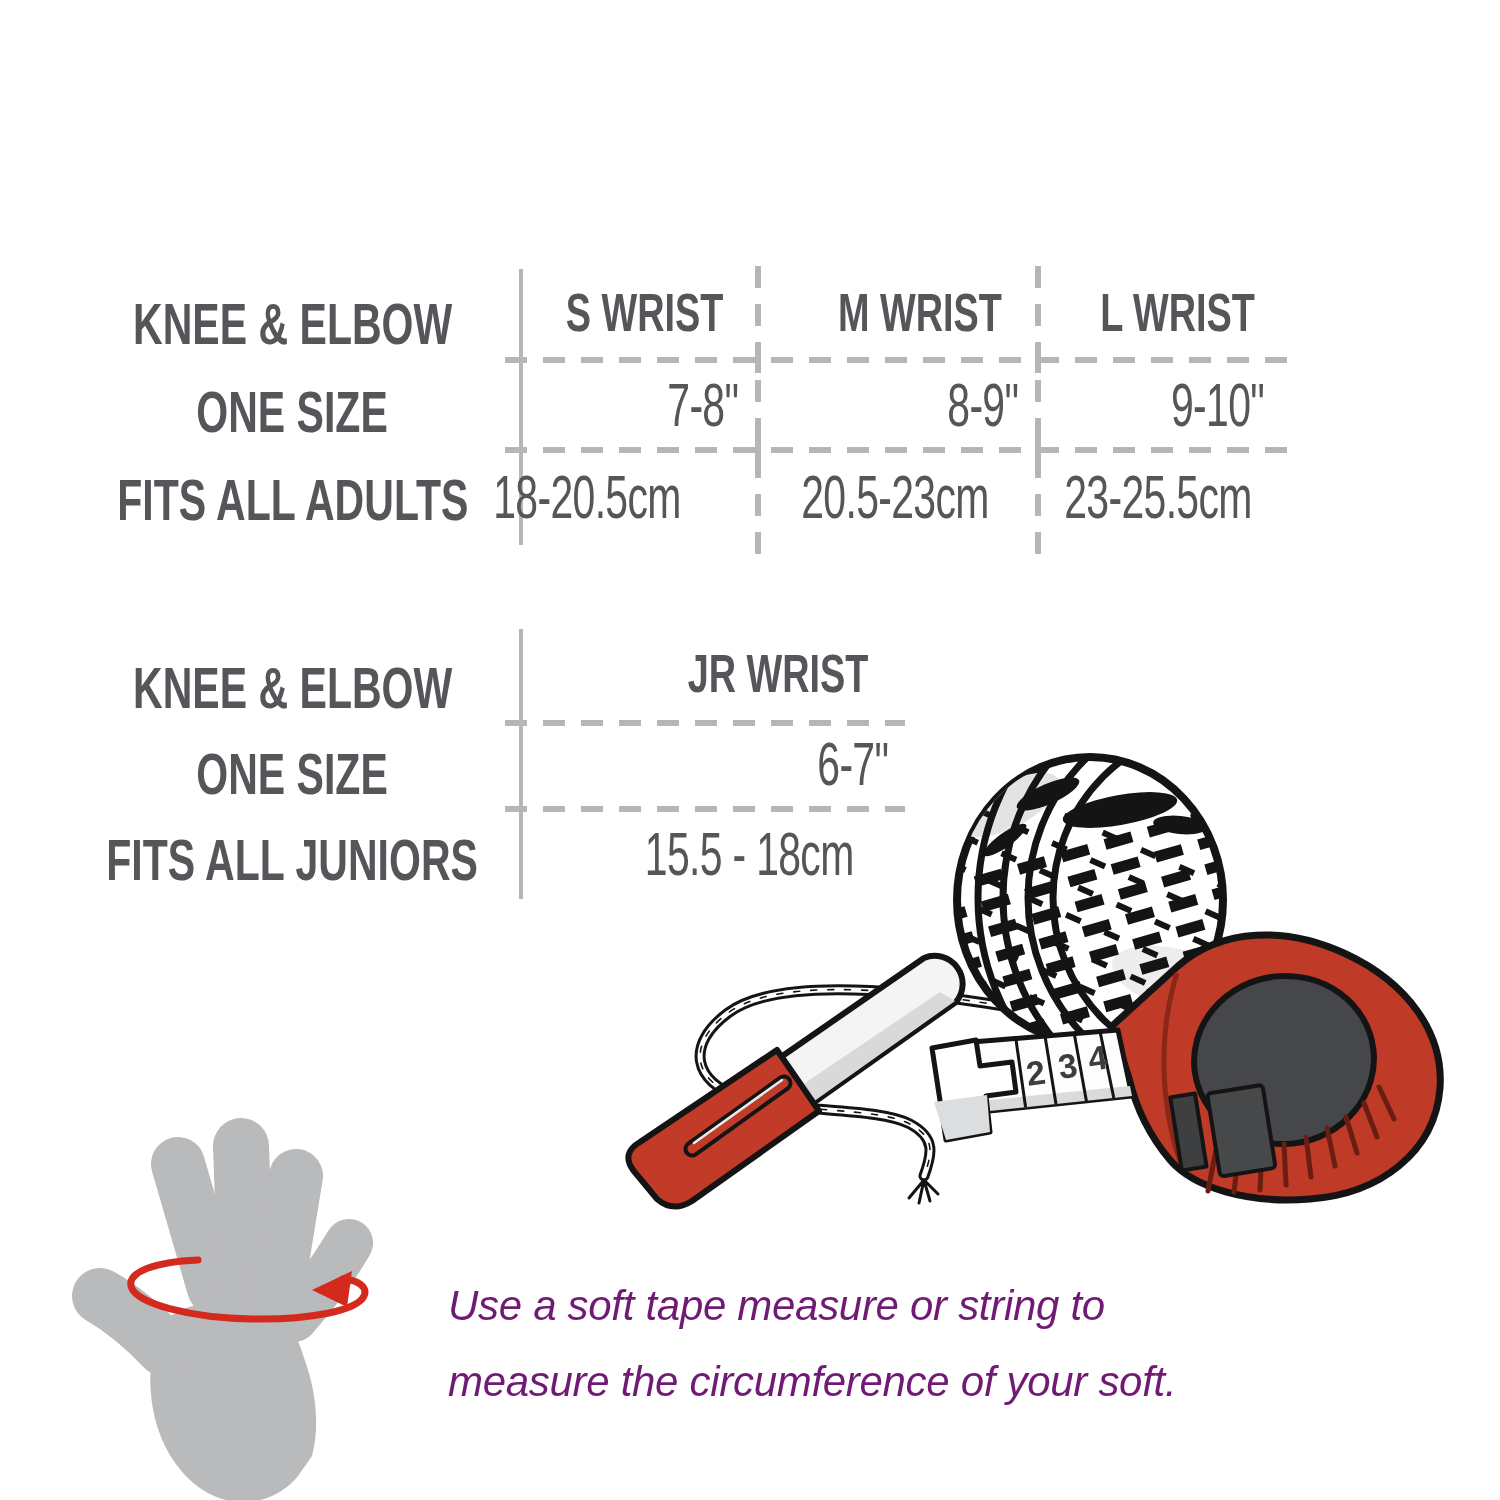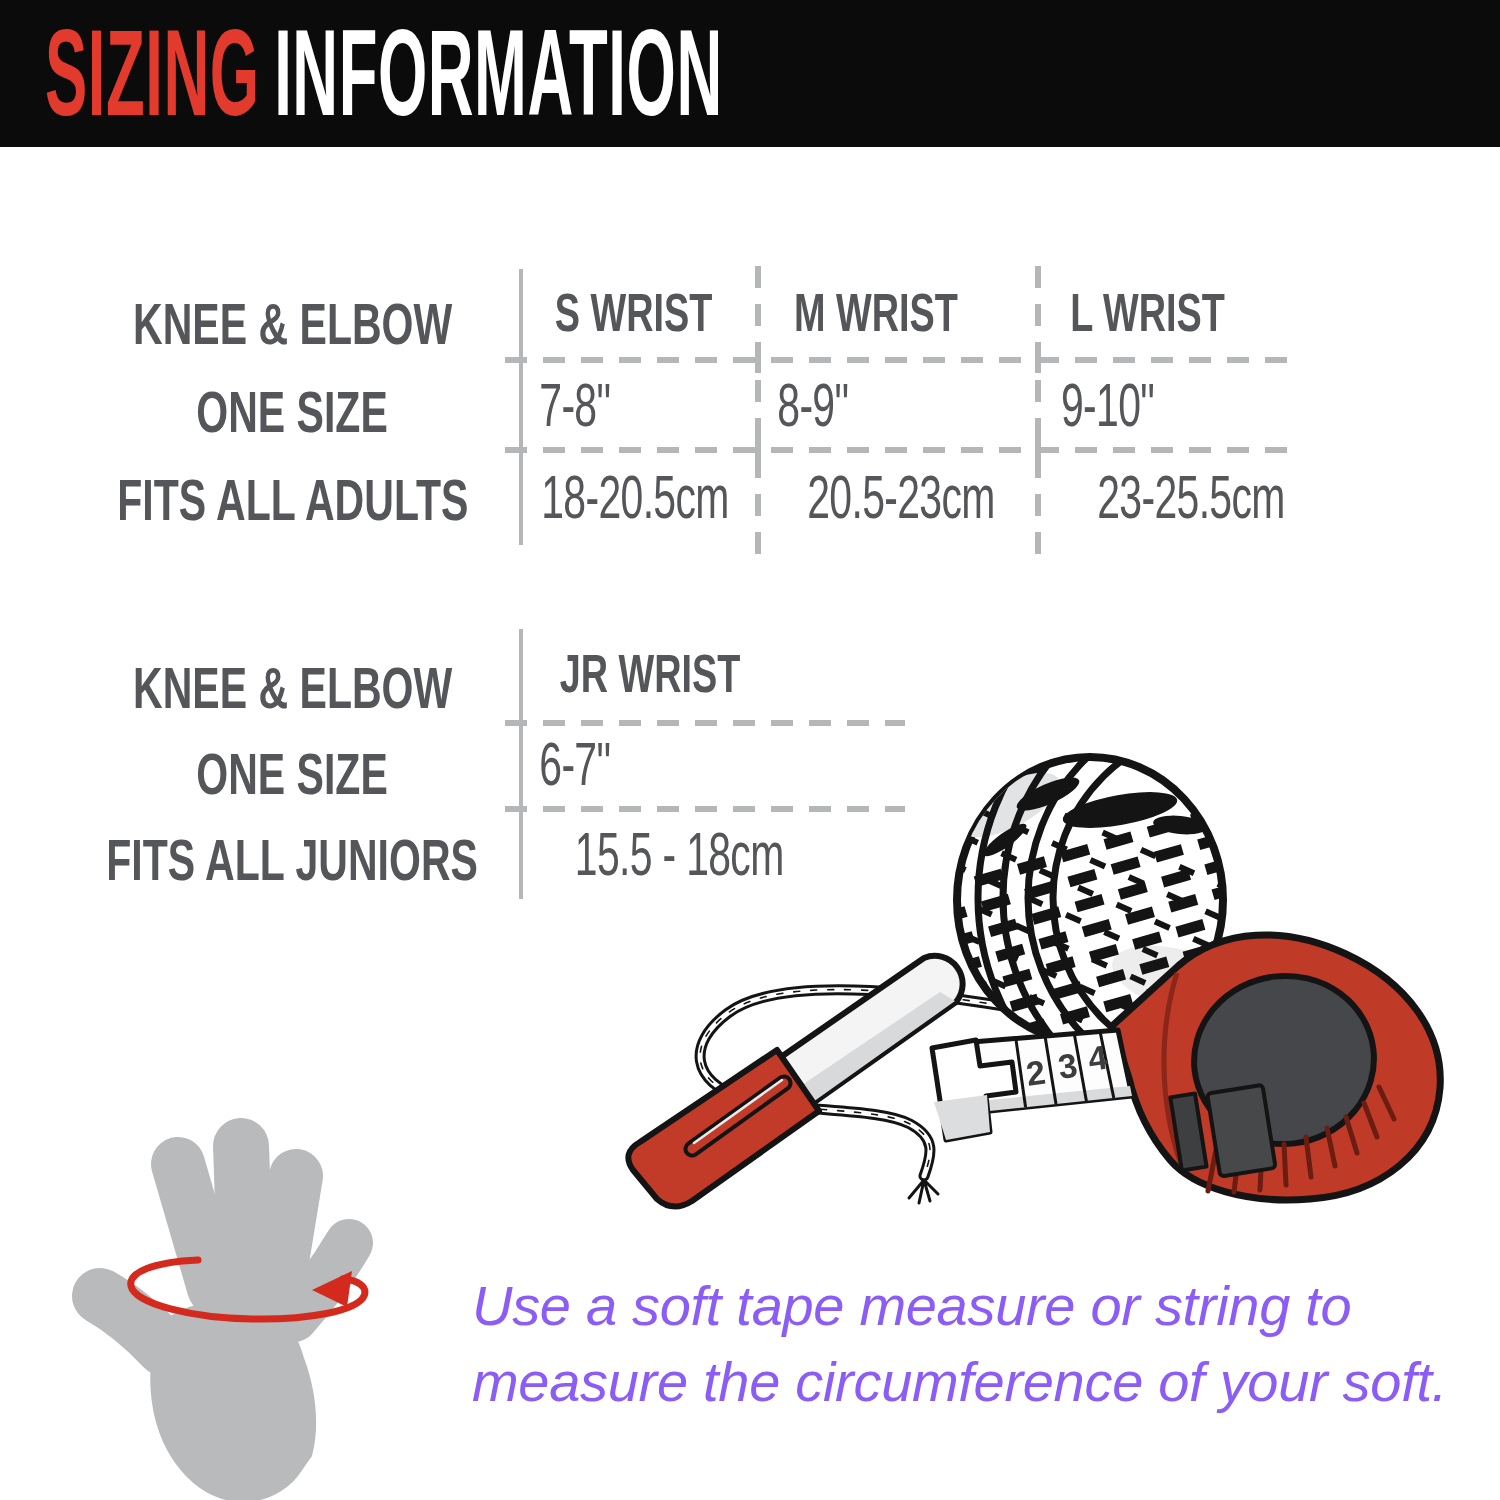--- a/index.html
+++ b/index.html
@@ -15,47 +15,42 @@
   .t-white{color:#ffffff;margin-left:28px;}
 
   
   .vline{position:absolute;width:4px;background:#b4b6b8;}
   .hdash{position:absolute;height:6px;
          background:repeating-linear-gradient(to right,#b4b6b8 0 22px,transparent 22px 38px);}
   .vdash{position:absolute;width:6px;
          background:repeating-linear-gradient(to bottom,#b4b6b8 0 22px,transparent 22px 38px);}
   .plusv{position:absolute;width:6px;height:26px;background:#b4b6b8;}
 
-  .cell{position:absolute;display:flex;align-items:center;justify-content:flex-start;color:#55565a;}
+  .cell{position:absolute;display:flex;align-items:center;justify-content:flex-end;color:#55565a;}
   .sq{display:inline-block;white-space:nowrap;}
   .hdr .sq{font-weight:700;font-size:54px;transform:scaleX(0.70);}
   .val .sq{font-weight:400;font-size:62px;letter-spacing:-1px;transform:scaleX(0.66);}
   .lbl{position:absolute;left:80px;width:425px;height:88px;display:flex;align-items:flex-end;
        justify-content:center;color:#55565a;}
   .lbl .sq{font-weight:700;font-size:57px;transform:scaleX(0.72);}
 
   
   .illu{position:absolute;left:580px;top:730px;width:900px;height:620px;}
   .hand{position:absolute;left:40px;top:1090px;width:420px;height:410px;}
 
   
-  .note{position:absolute;left:472px;top:1268px;font-style:italic;color:#8b5cf6;
-        font-size:56px;line-height:76px;}
+  .note{position:absolute;left:448px;top:1268px;font-style:italic;color:#701a75;
+        font-size:42px;line-height:76px;}
   .note div{white-space:nowrap;letter-spacing:-0.3px;}
 </style>
 </head>
 <body>
 
 <div class="page">
 
-  <header class="banner">
-    <h1 class="title">
-      <span class="t-red">SIZING</span><span class="t-white">INFORMATION</span>
-    </h1>
-  </header>
 
   <section>
     <div class="lbl" style="top:269px">
         <span class="sq">KNEE &amp; ELBOW</span>
       </div>
     <div class="lbl" style="top:357px">
         <span class="sq">ONE SIZE</span>
       </div>
     <div class="lbl" style="top:445px">
         <span class="sq">FITS ALL ADULTS</span>

